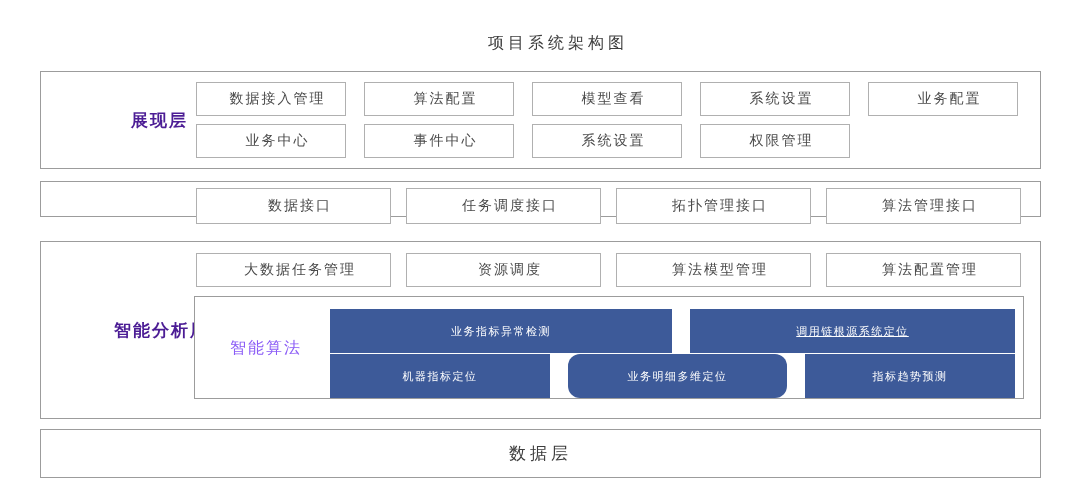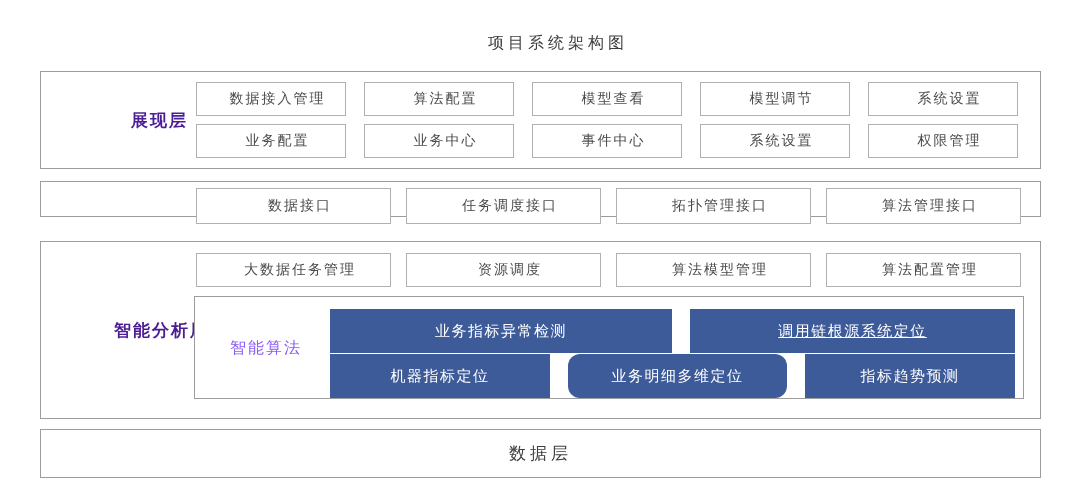--- a/index.html
+++ b/index.html
@@ -47,40 +47,39 @@
     position:absolute;left:153px;top:54px;width:830px;height:103px;
     border:1px solid #9c9c9c;box-sizing:border-box;background:#ffffff;
   }
   .algo-label{
     position:absolute;left:35px;top:50%;transform:translateY(-50%);
     color:#8b5cf6;font-size:16px;letter-spacing:2px;white-space:nowrap;
   }
   .blue{
     position:absolute;height:44px;background:#3d5a99;color:#ffffff;
     display:flex;align-items:center;justify-content:center;
-    font-size:15px;letter-spacing:1.5px;white-space:nowrap;
+    font-size:11px;letter-spacing:1.5px;white-space:nowrap;
   }
   #blue-1{left:135px;top:12px;width:342px;}
   #blue-2{left:495px;top:12px;width:325px;text-decoration:underline;}
   #blue-3{left:135px;top:57px;width:220px;}
   #blue-4{left:373px;top:57px;width:219px;border-radius:12px;}
   #blue-5{left:610px;top:57px;width:210px;}
 </style>
 </head>
 <body>
 
 <div class="title">项目系统架构图</div>
 
 <div class="layer" id="layer-presentation">
   <div class="layer-label">展现层</div>
   <div class="grid5">
     <div class="cell">数据接入管理</div>
     <div class="cell">算法配置</div>
     <div class="cell">模型查看</div>
-    <div class="cell">模型调节</div>
     <div class="cell">系统设置</div>
     <div class="cell">业务配置</div>
     <div class="cell">业务中心</div>
     <div class="cell">事件中心</div>
     <div class="cell">系统设置</div>
     <div class="cell">权限管理</div>
   </div>
 </div>
 
 <div class="layer" id="layer-interfaces">

